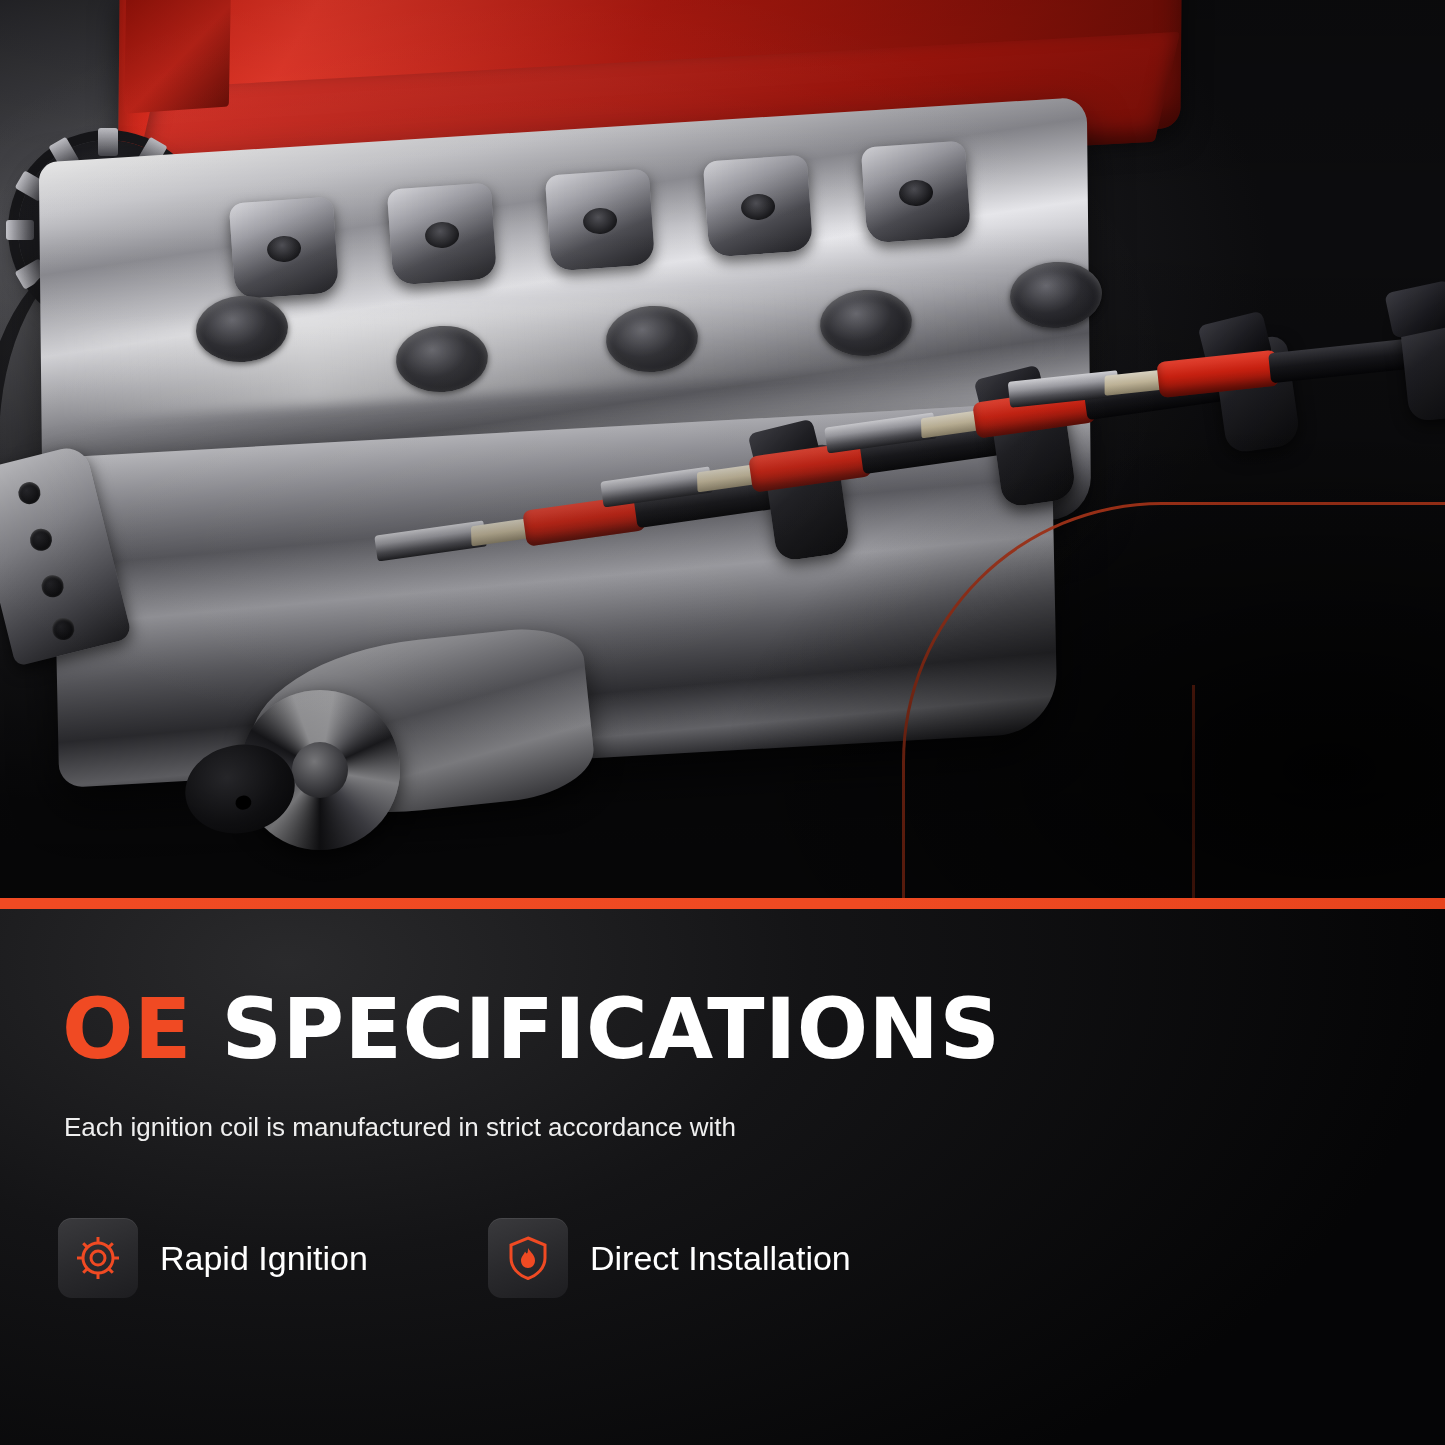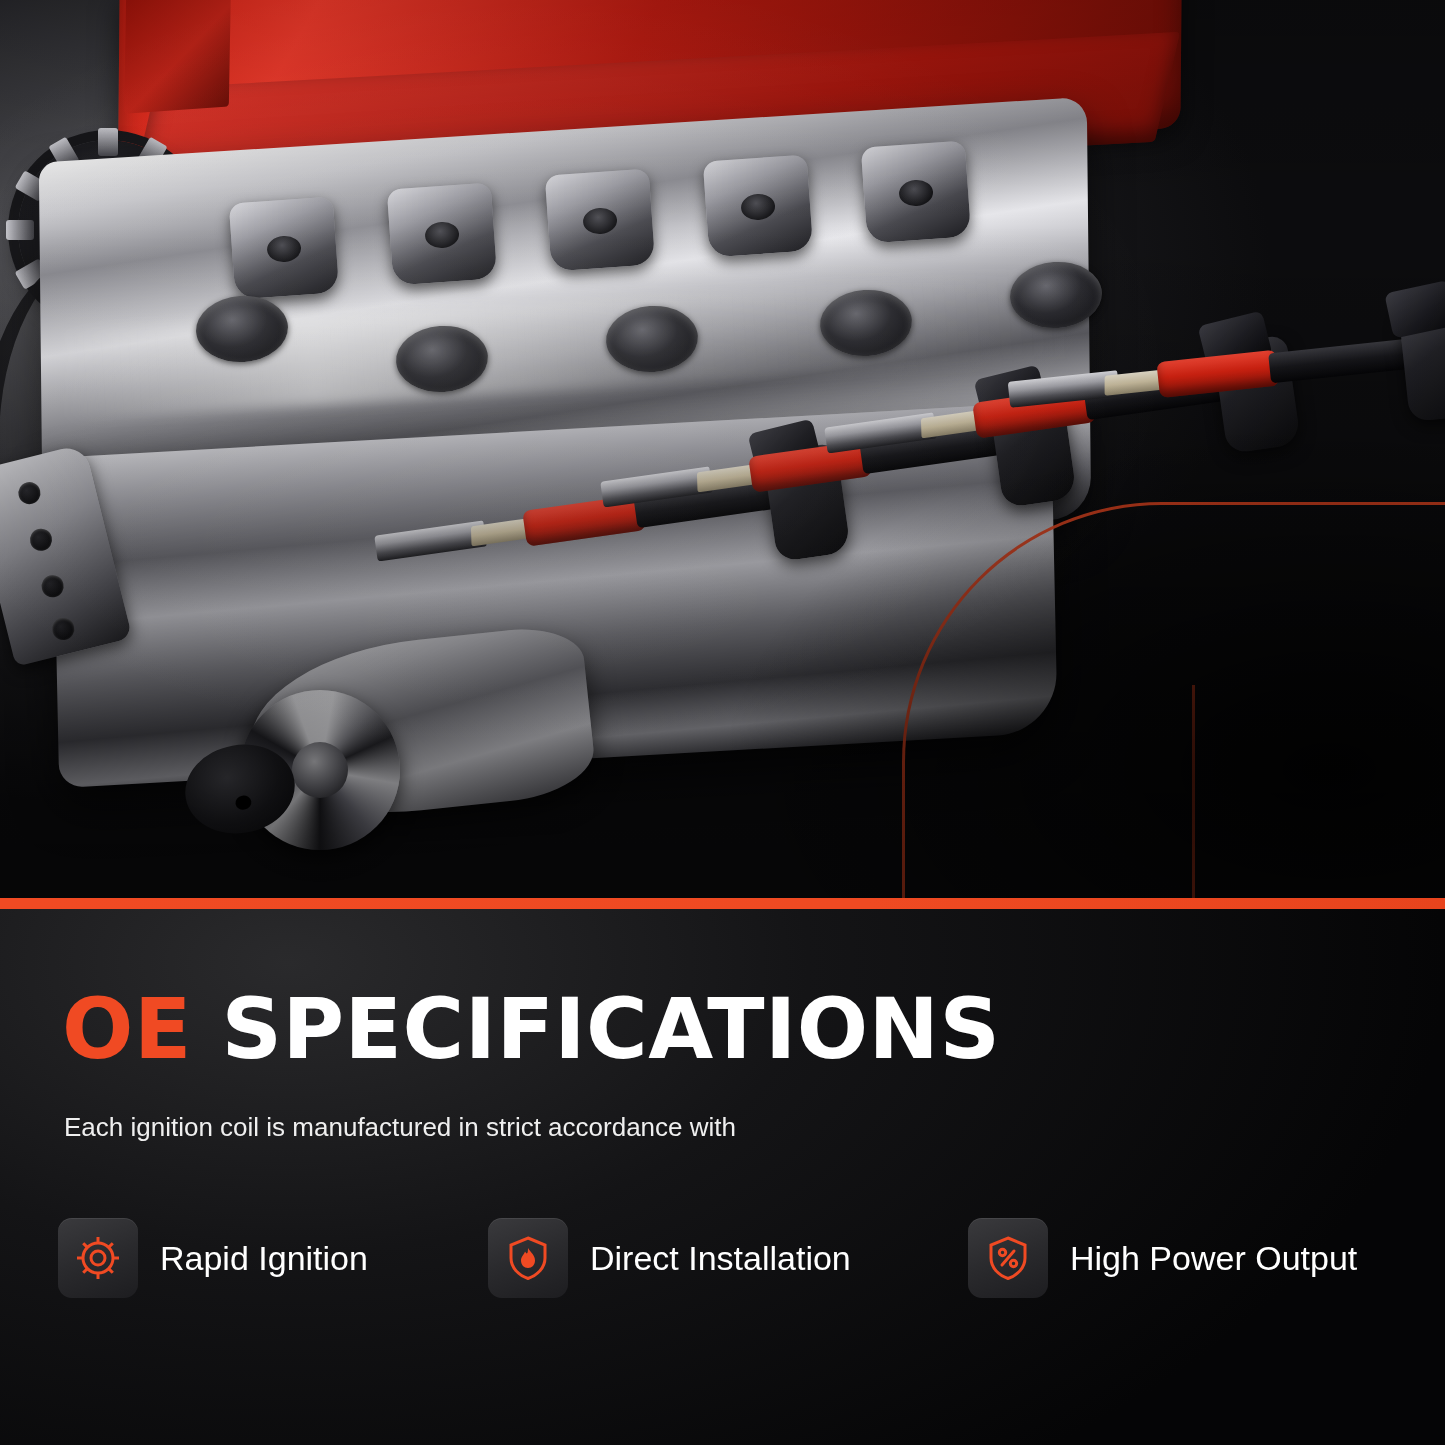--- a/index.html
+++ b/index.html
@@ -394,21 +394,21 @@
     display: flex;
     align-items: center;
     gap: 0;
   }
   .feature {
     display: flex;
     align-items: center;
     gap: 22px;
   }
   .feature.f1 { width: 430px; }
-  .feature.f2 { width: 480px; }
+  .feature.f2 { width: 404px; }
   .feature.f3 { width: 430px; }
 
   .feat-icon {
     width: 80px;
     height: 80px;
     border-radius: 14px;
     background: linear-gradient(160deg, #3a3a3d 0%, #2a2a2d 50%, #1d1d20 100%);
     display: flex;
     align-items: center;
     justify-content: center;
@@ -562,29 +562,16 @@
         <div class="feat-icon">
           <svg width="48" height="48" viewBox="0 0 48 48" aria-hidden="true">
             <path d="M24 4 L41 11 V24 C41 34 33 41.5 24 44.5 C15 41.5 7 34 7 24 V11 Z" fill="none" stroke="#f04a23" stroke-width="3"></path>
             <path d="M24 14 C27 19 31 21 31 26.5 C31 31 28 34 24 34 C20 34 17 31 17 26.5
                      C17 22.5 20 21 21 17.5 C22.5 20 24 21 24 14 Z" fill="#f04a23"></path>
           </svg>
         </div>
         <div class="feat-label">Direct Installation</div>
       </div>
 
-      <div class="feature f3">
-        <div class="feat-icon">
-          <svg width="48" height="48" viewBox="0 0 48 48" aria-hidden="true">
-            <path d="M24 4 L41 11 V24 C41 34 33 41.5 24 44.5 C15 41.5 7 34 7 24 V11 Z" fill="none" stroke="#f04a23" stroke-width="3"></path>
-            <g stroke="#f04a23" stroke-width="3" fill="none" stroke-linecap="round">
-              <line x1="18" y1="31" x2="30" y2="17"></line>
-              <circle cx="18.5" cy="18.5" r="3.2"></circle>
-              <circle cx="29.5" cy="29.5" r="3.2"></circle>
-            </g>
-          </svg>
-        </div>
-        <div class="feat-label">High Power Output</div>
-      </div>
 
     </div>
   </div>
 </div>
 
 </body></html>

